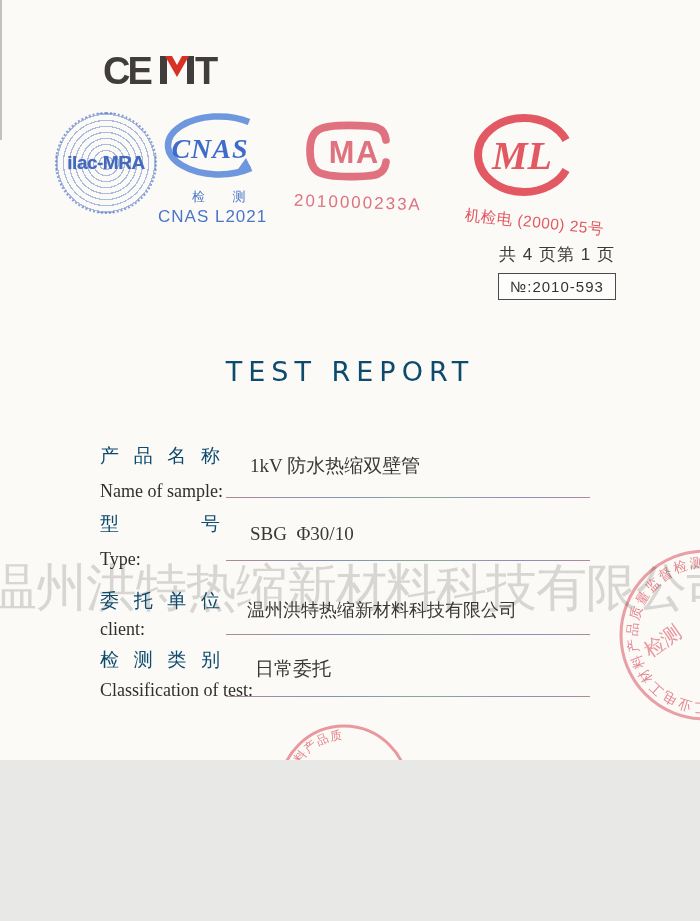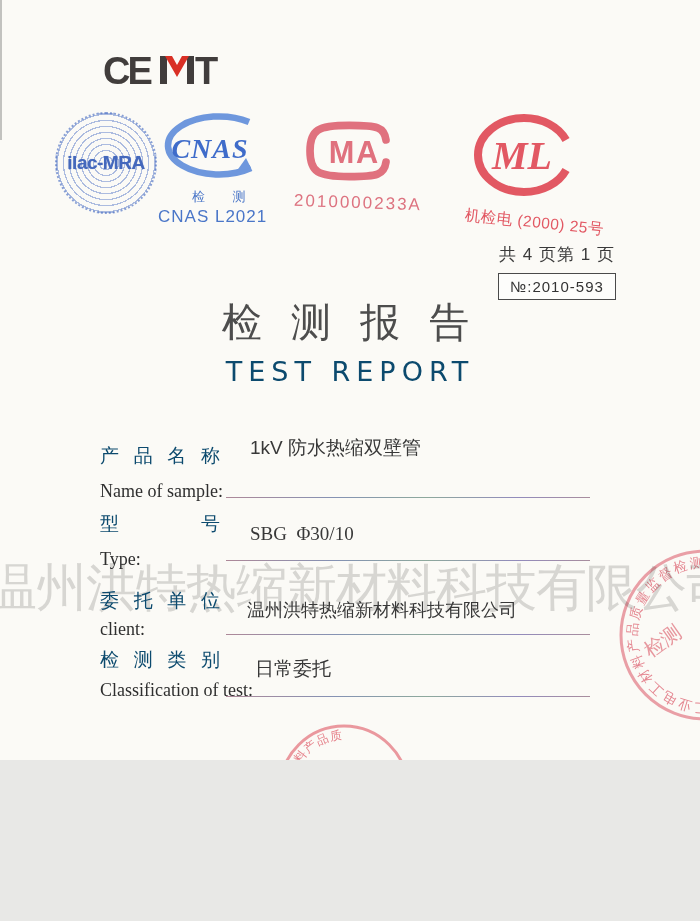--- a/index.html
+++ b/index.html
@@ -102,27 +102,26 @@
       <text x="56" y="57" text-anchor="middle" font-family="Liberation Serif, serif" font-style="italic" font-weight="bold" font-size="40" fill="#e25863">ML</text>
     </svg>
     <div class="ml-num">机检电 (2000) 25号</div>
   </div>
 
   <div class="abs pageinfo">
     <div class="pages">共 4 页第 1 页</div>
     <div class="repno">№:2010-593</div>
   </div>
 
-  <div class="abs title-cn">检 测 报 告</div>
   <div class="abs title-en">TEST REPORT</div>
 
   <div class="abs watermark">温州洪特热缩新材料科技有限公司</div>
 
   <div class="abs lab-cn" style="left:100px;top:443px;">产 品 名 称</div>
-  <div class="abs val" style="left:250px;top:435px;">1kV 防水热缩双壁管</div>
+  <div class="abs val" style="left:250px;top:453px;font-family:Liberation Serif, serif;">1kV 防水热缩双壁管</div>
   <div class="abs lab-en" style="left:100px;top:481px;">Name of sample:</div>
   <div class="abs uline" style="top:497px;"></div>
 
   <div class="abs lab-cn" style="left:100px;top:511px;">型 号</div>
   <div class="abs val val-serif" style="left:250px;top:523px;">SBG  Φ30/10</div>
   <div class="abs lab-en" style="left:100px;top:549px;">Type:</div>
   <div class="abs uline" style="top:560px;"></div>
 
   <div class="abs lab-cn" style="left:100px;top:588px;">委 托 单 位</div>
   <div class="abs val" style="left:247px;top:598px;font-size:18px;">温州洪特热缩新材料科技有限公司</div>

